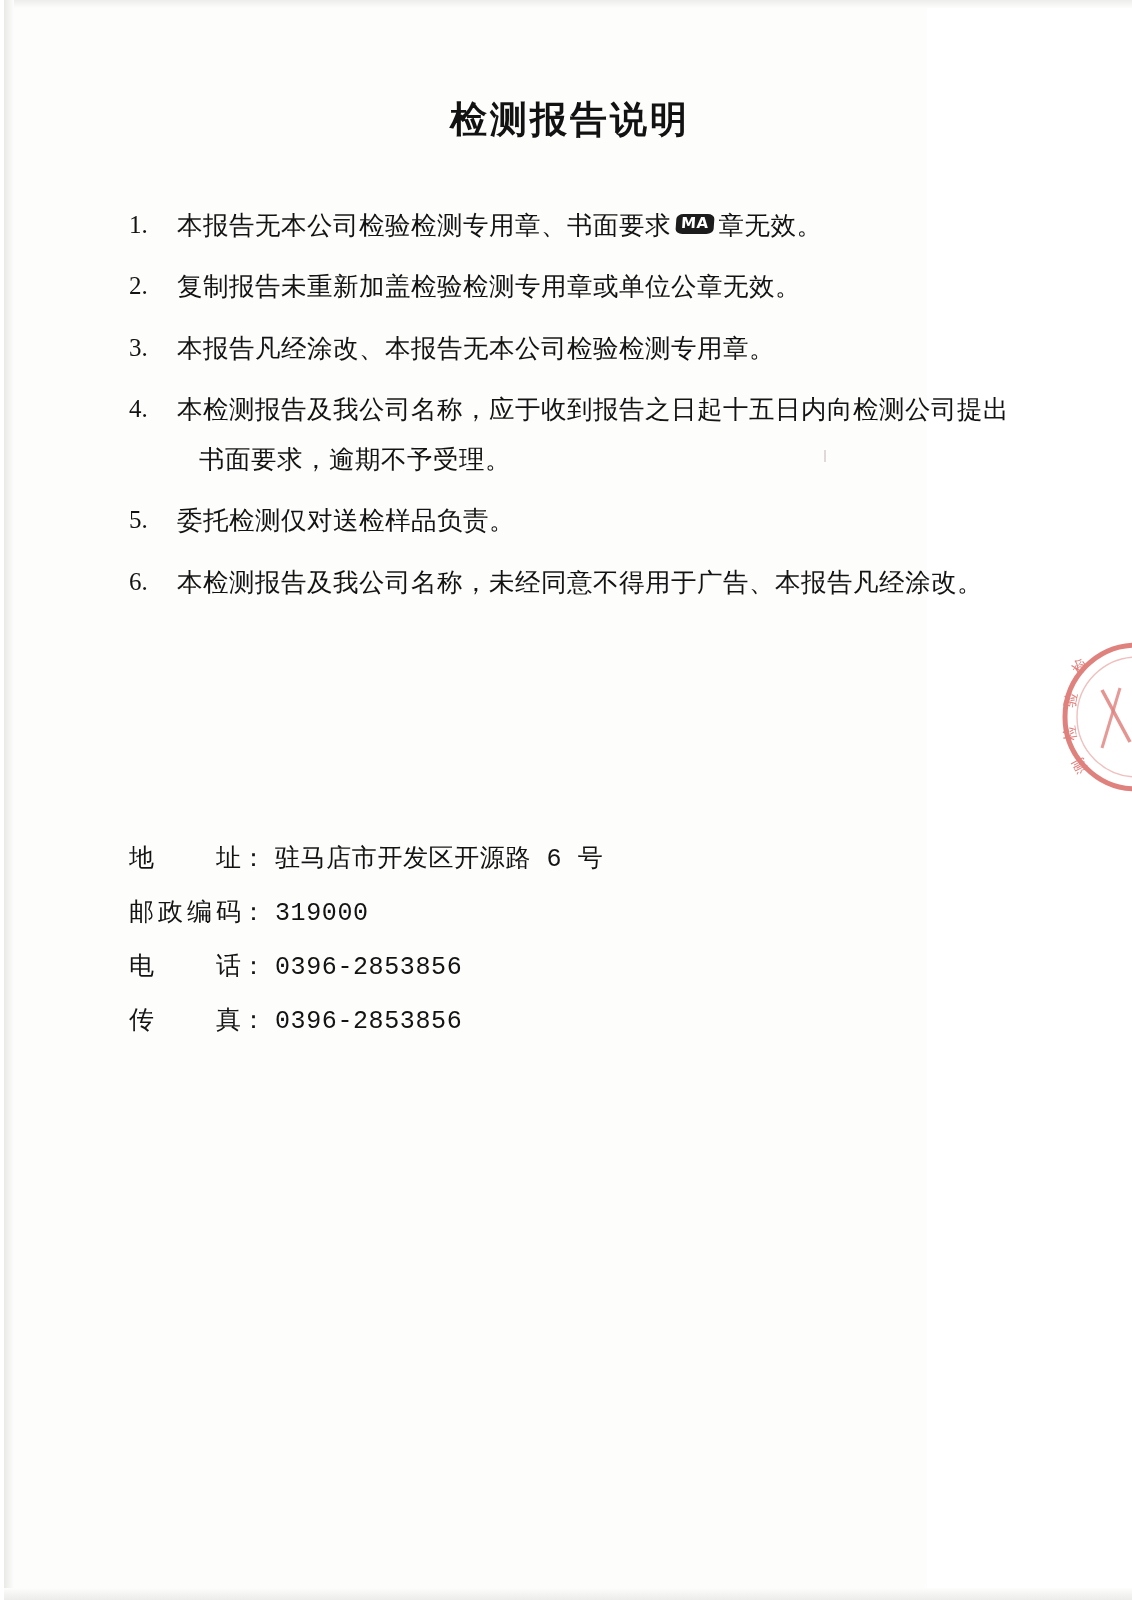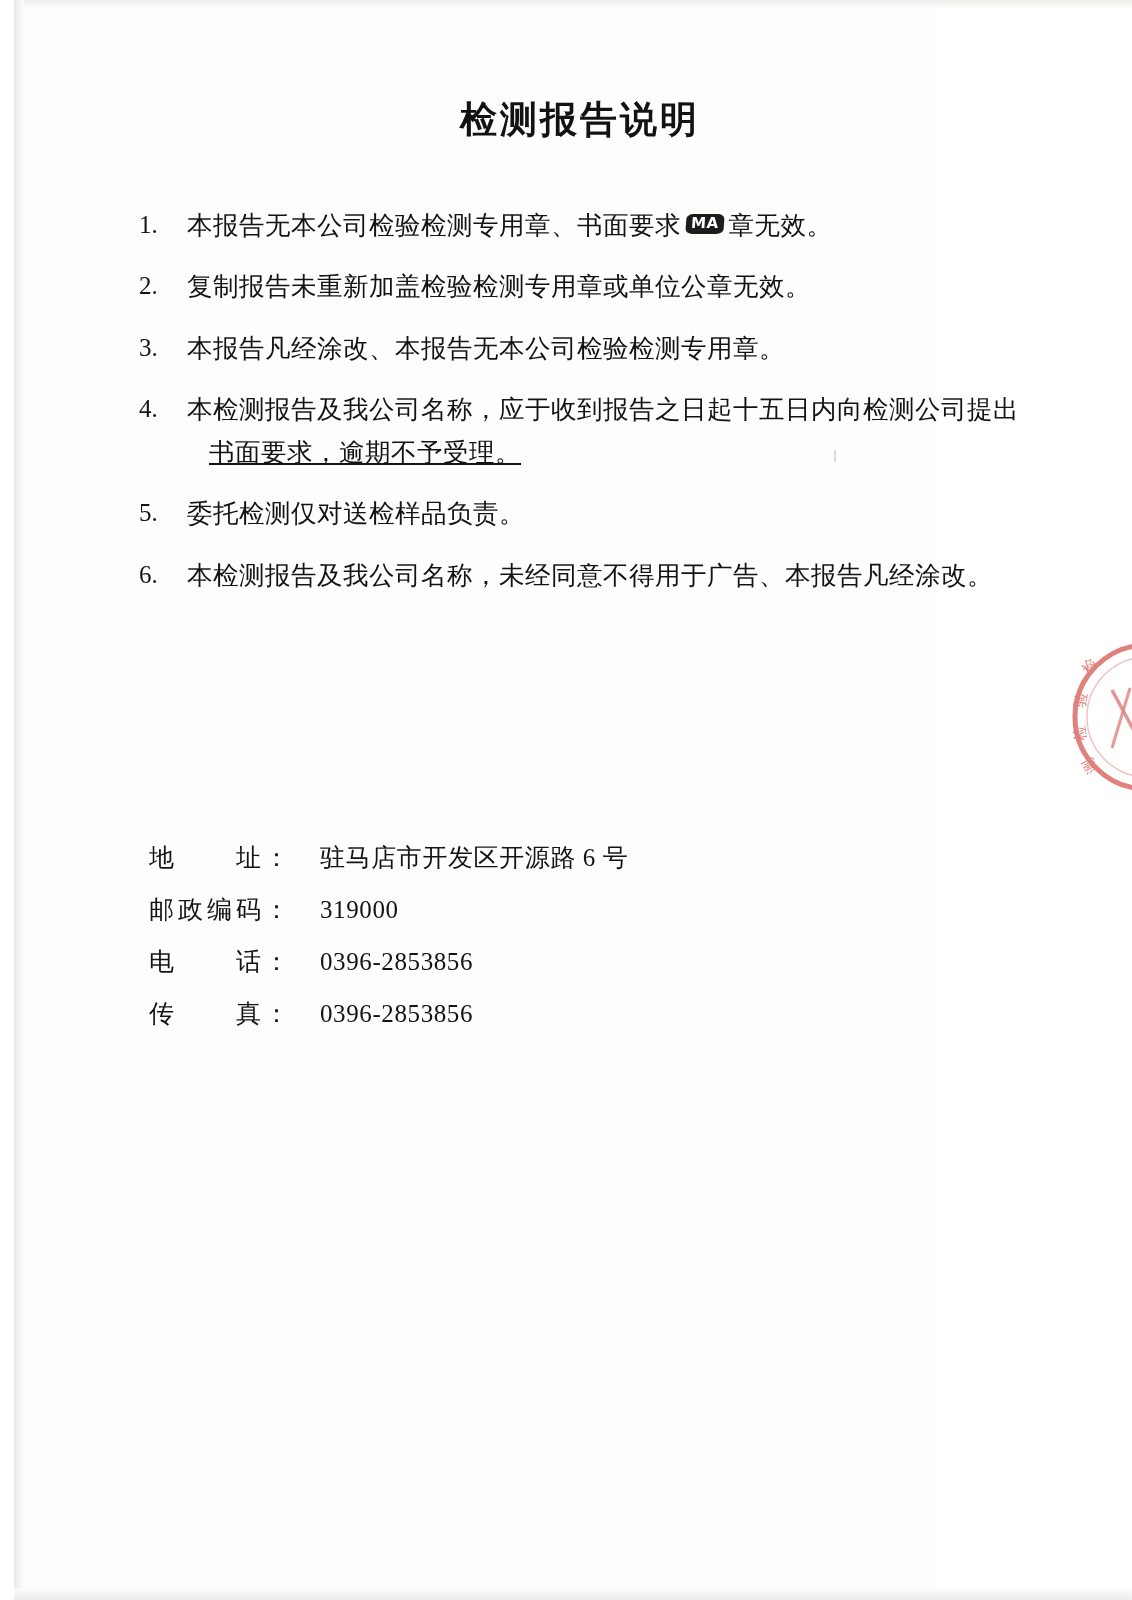--- a/index.html
+++ b/index.html
@@ -12,21 +12,21 @@
     background: #ffffff;
     font-family: "Liberation Serif", serif;
     color: #1a1a1a;
     position: relative;
     overflow: hidden;
   }
 
   .page {
     position: absolute;
     top: 0;
-    left: 14px;
+    left: 4px;
     width: 923px;
     height: 1600px;
     background: #fdfdfc;
   }
 
   
   .scan-edge-left {
     position: absolute;
     top: 0; left: 0;
     width: 10px; height: 1600px;
@@ -80,22 +80,21 @@
     font-size: 25px;
   }
   .note-text {
     flex: 1;
     font-family: "DejaVu Serif", "Liberation Serif", serif;
     letter-spacing: 0.5px;
   }
   .note-text .cont {
     display: block;
     padding-left: 22px;
-    margin-top: 2px;
-    text-decoration: underline;
+    margin-top: 9px;
   }
 
   .ma-badge {
     display: inline-block;
     position: relative;
     top: -6px;
     margin: 0 5px;
     background: #1c1c1c;
     color: #ffffff;
     font-family: "DejaVu Sans", sans-serif;
@@ -121,34 +120,31 @@
     display: flex;
     align-items: baseline;
     margin-bottom: 27px;
   }
   .contact-label {
     width: 140px;
     flex: 0 0 140px;
     font-family: "DejaVu Serif", "Liberation Serif", serif;
     letter-spacing: 0px;
     display: flex;
-    justify-content: space-between;
-    margin-left: 10px;
   }
   .contact-label .lbl-chars {
     display: inline-block;
     width: 112px;
     text-align: justify;
     text-align-last: justify;
   }
   .contact-value {
-    font-family: Liberation Serif, serif;
+    font-family: Liberation Mono, monospace;
     letter-spacing: 0.6px;
     padding-left: 6px;
-    margin-left: 25px;
   }
 
   
   .stamp {
     position: absolute;
     top: 630px;
     left: 1058px;
     width: 150px;
     height: 175px;
     pointer-events: none;

